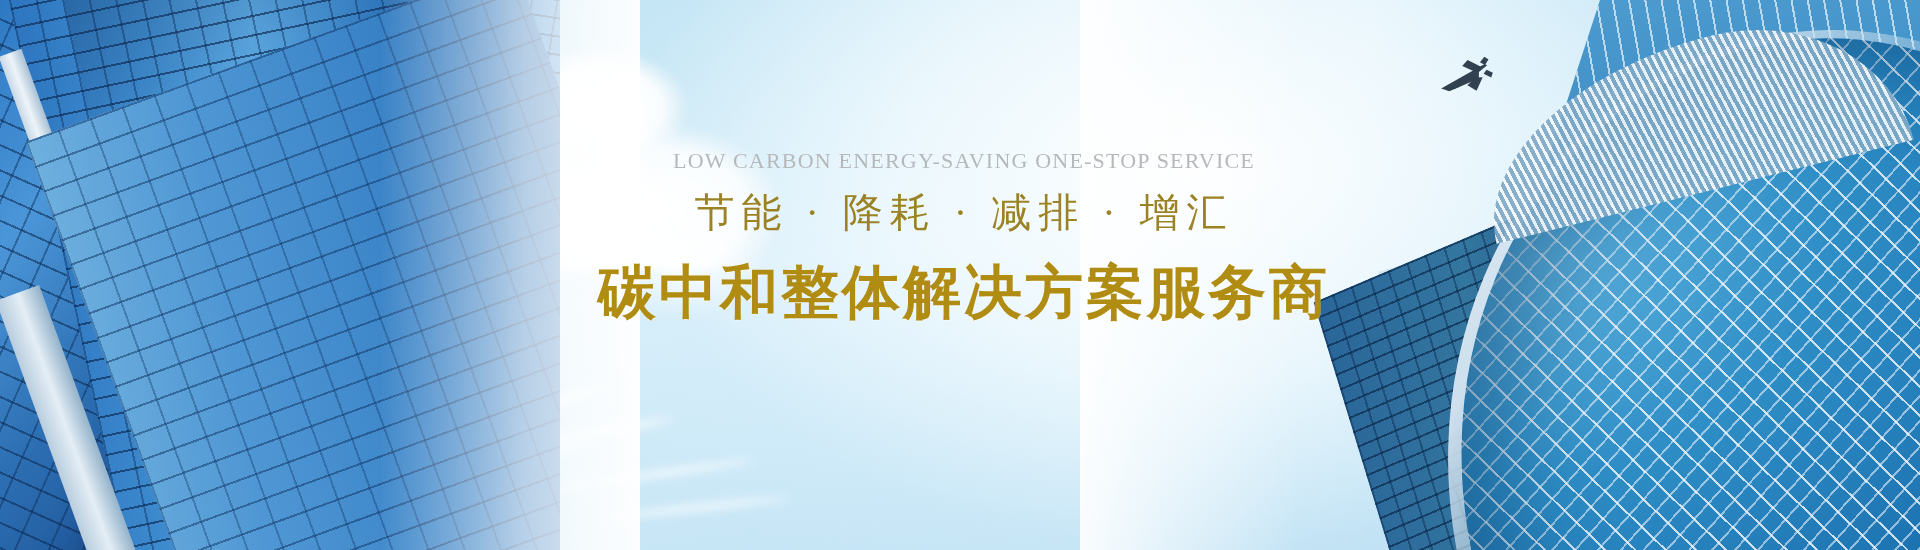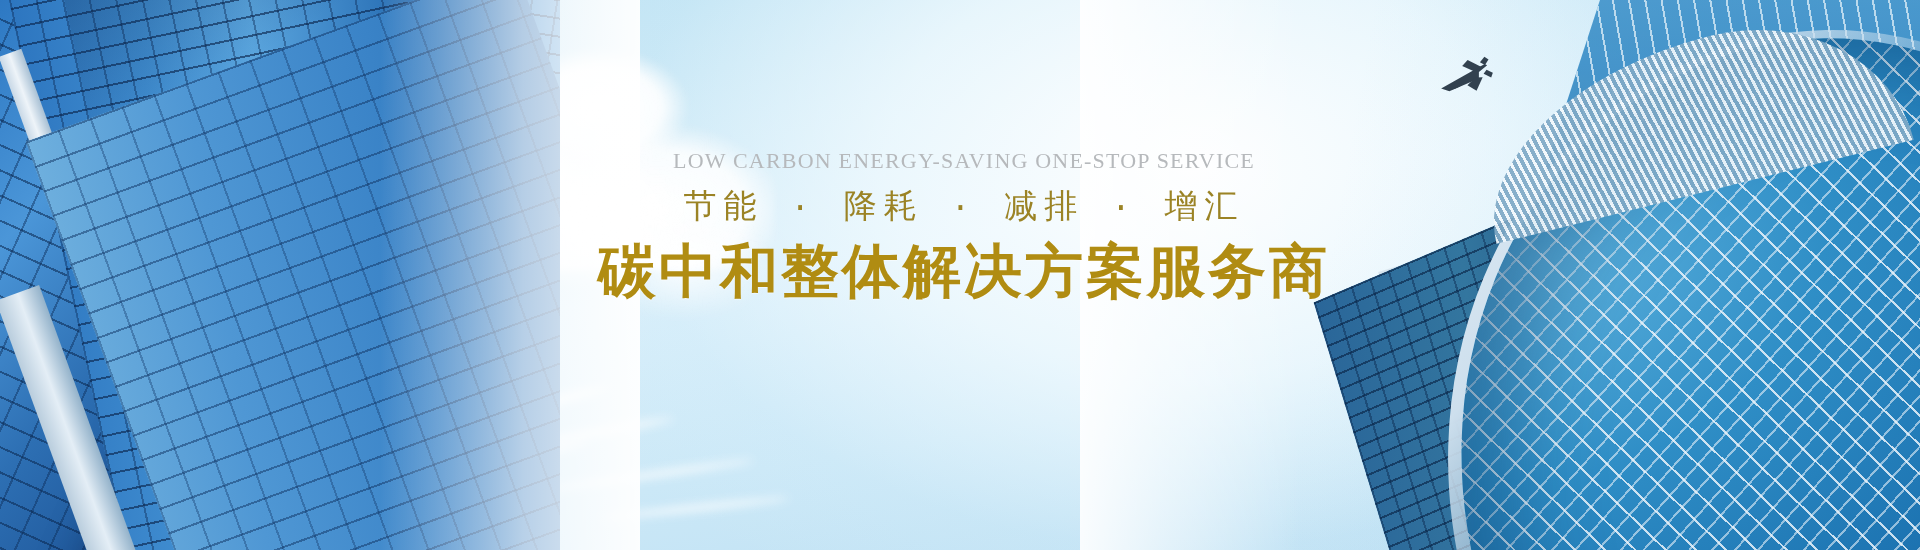--- a/index.html
+++ b/index.html
@@ -215,30 +215,30 @@
   #eyebrow {
     font-family: "Liberation Serif", serif;
     font-size: 22px;
     letter-spacing: 1.2px;
     color: #b6b9bc;
     line-height: 1;
     white-space: nowrap;
   }
   #subtitle {
     margin-top: 18px;
-    font-family: Liberation Mono, monospace;
-    font-size: 33px;
+    font-family: Liberation Serif, serif;
+    font-size: 40px;
     letter-spacing: 7px;
     color: #9b8325;
     line-height: 1.15;
     white-space: nowrap;
     text-align: center;
   }
   #headline {
-    margin-top: 10px;
+    margin-top: 23px;
     font-family: "DejaVu Sans", sans-serif;
     font-weight: bold;
     font-size: 58px;
     letter-spacing: 3px;
     color: #b08c12;
     line-height: 1.15;
     white-space: nowrap;
     text-shadow: 0 1px 0 rgba(255,255,255,0.45);
   }
 </style>

